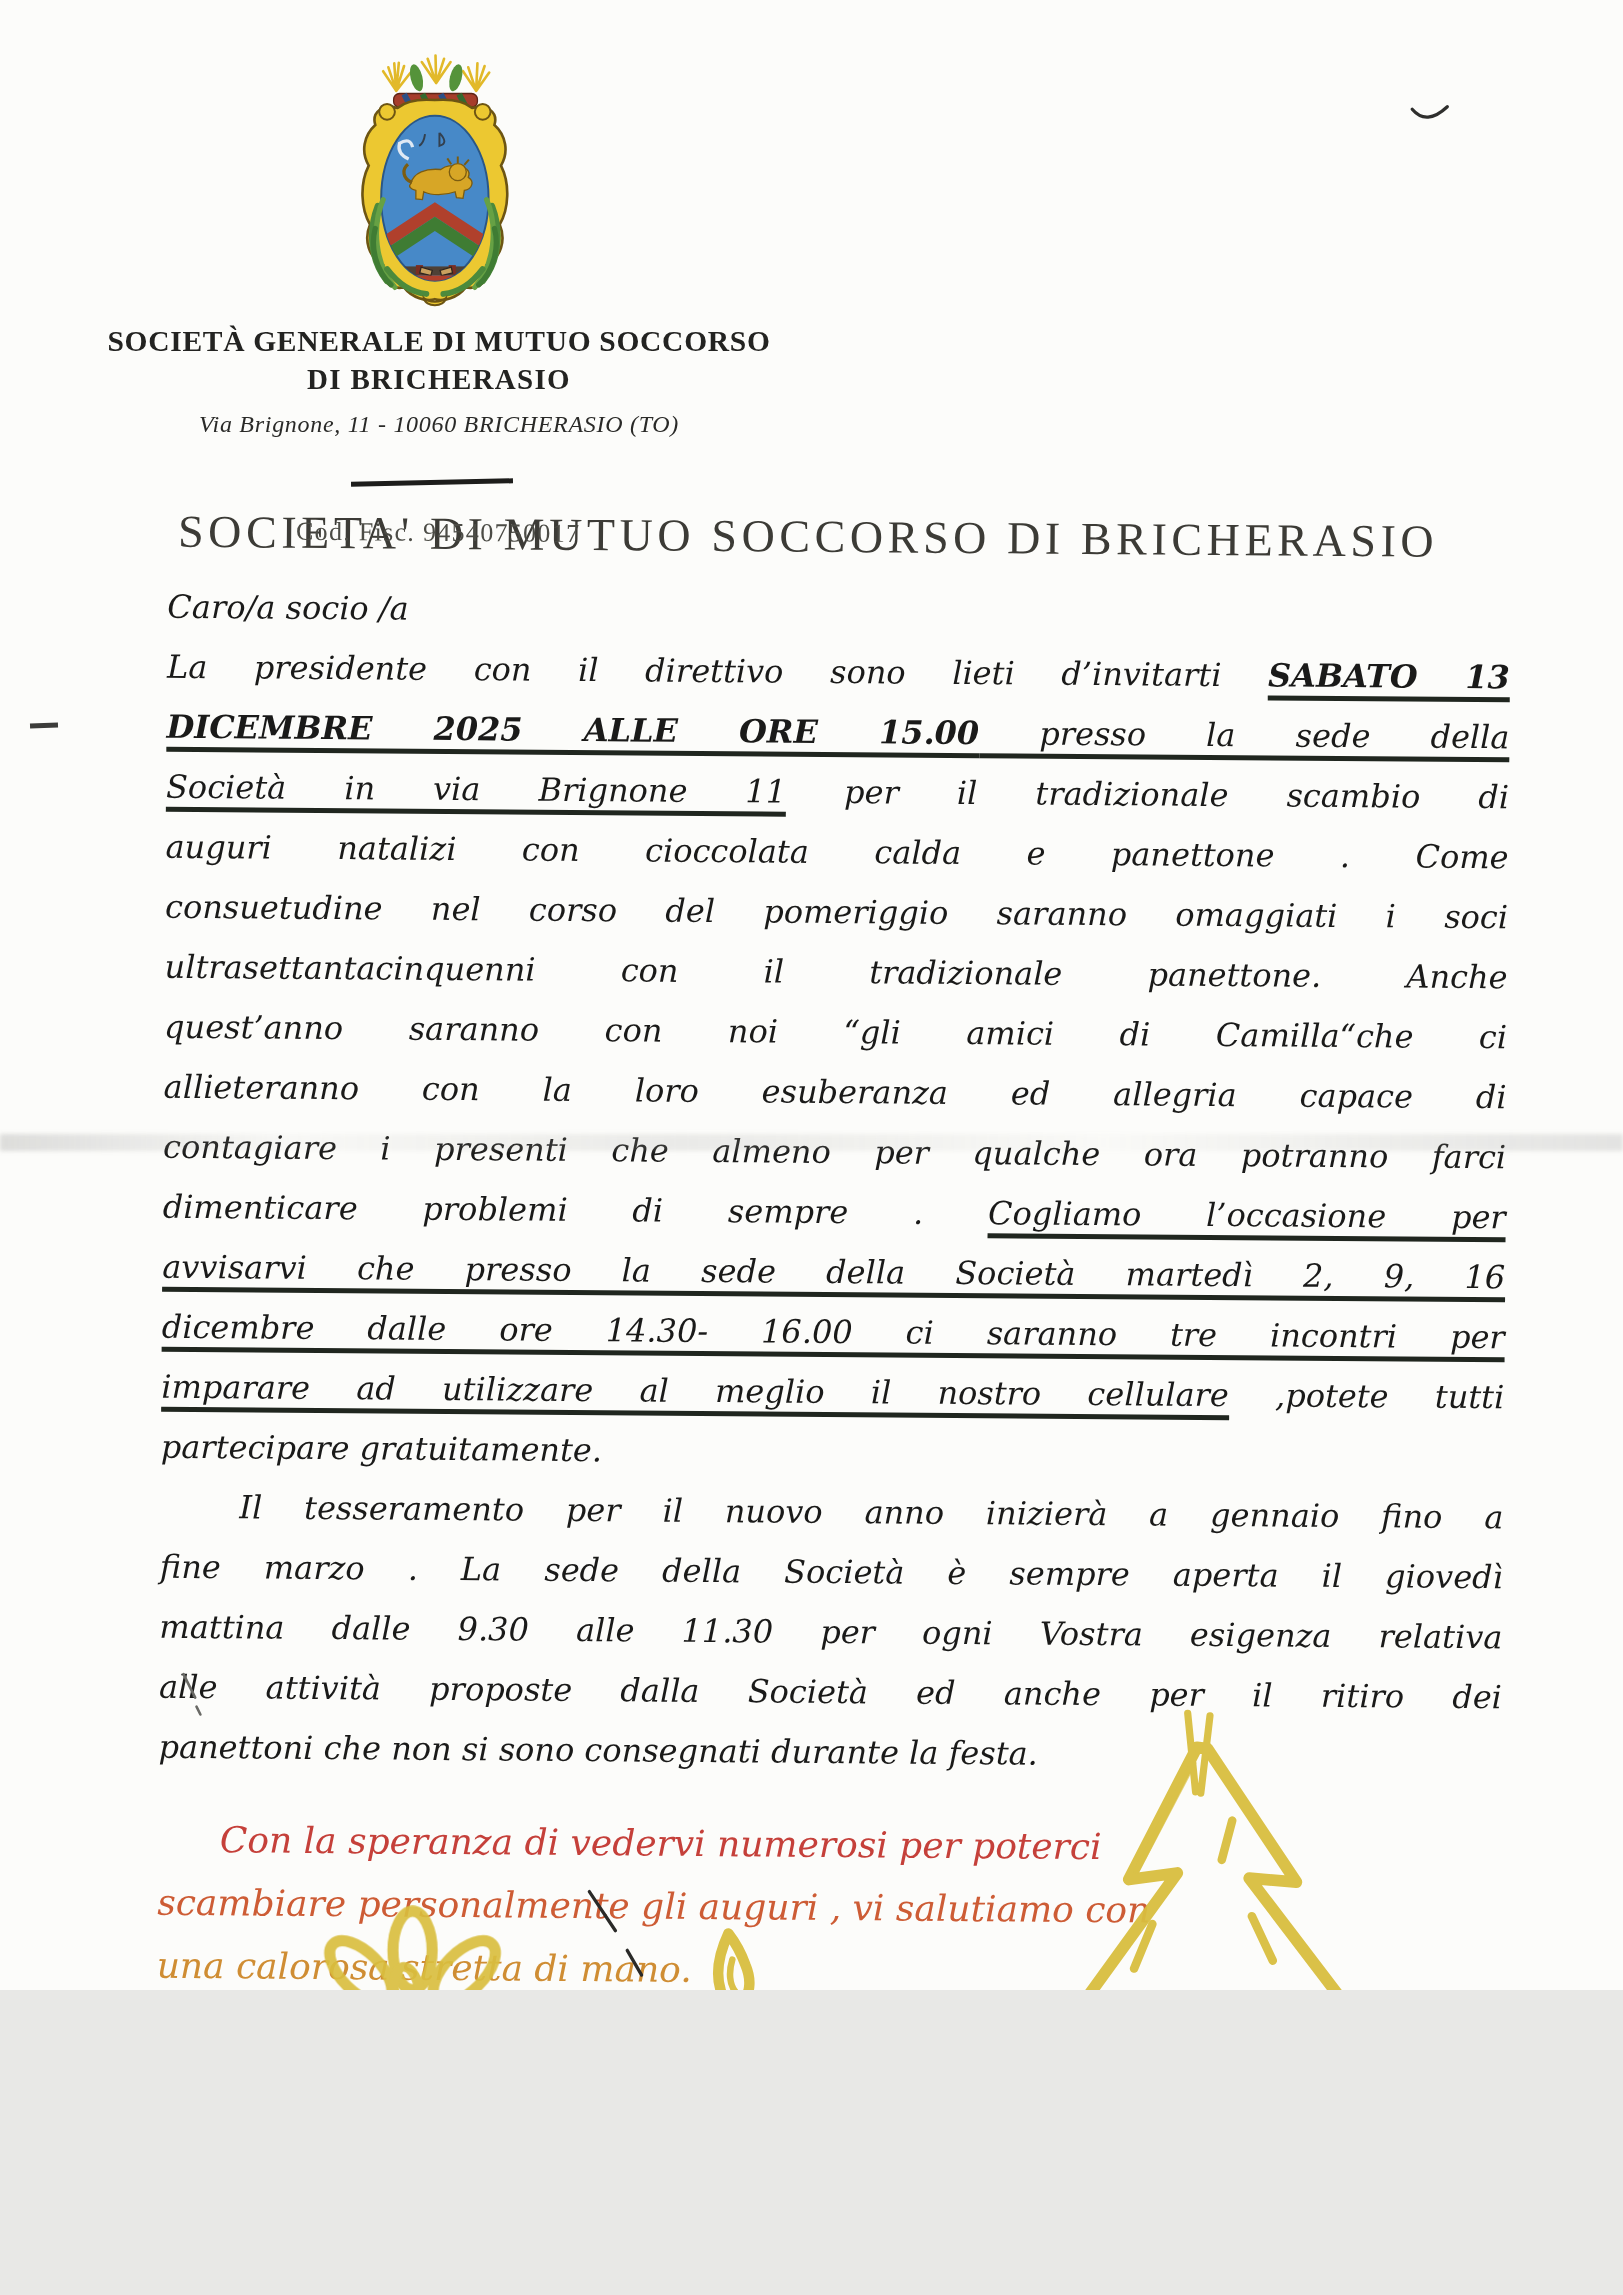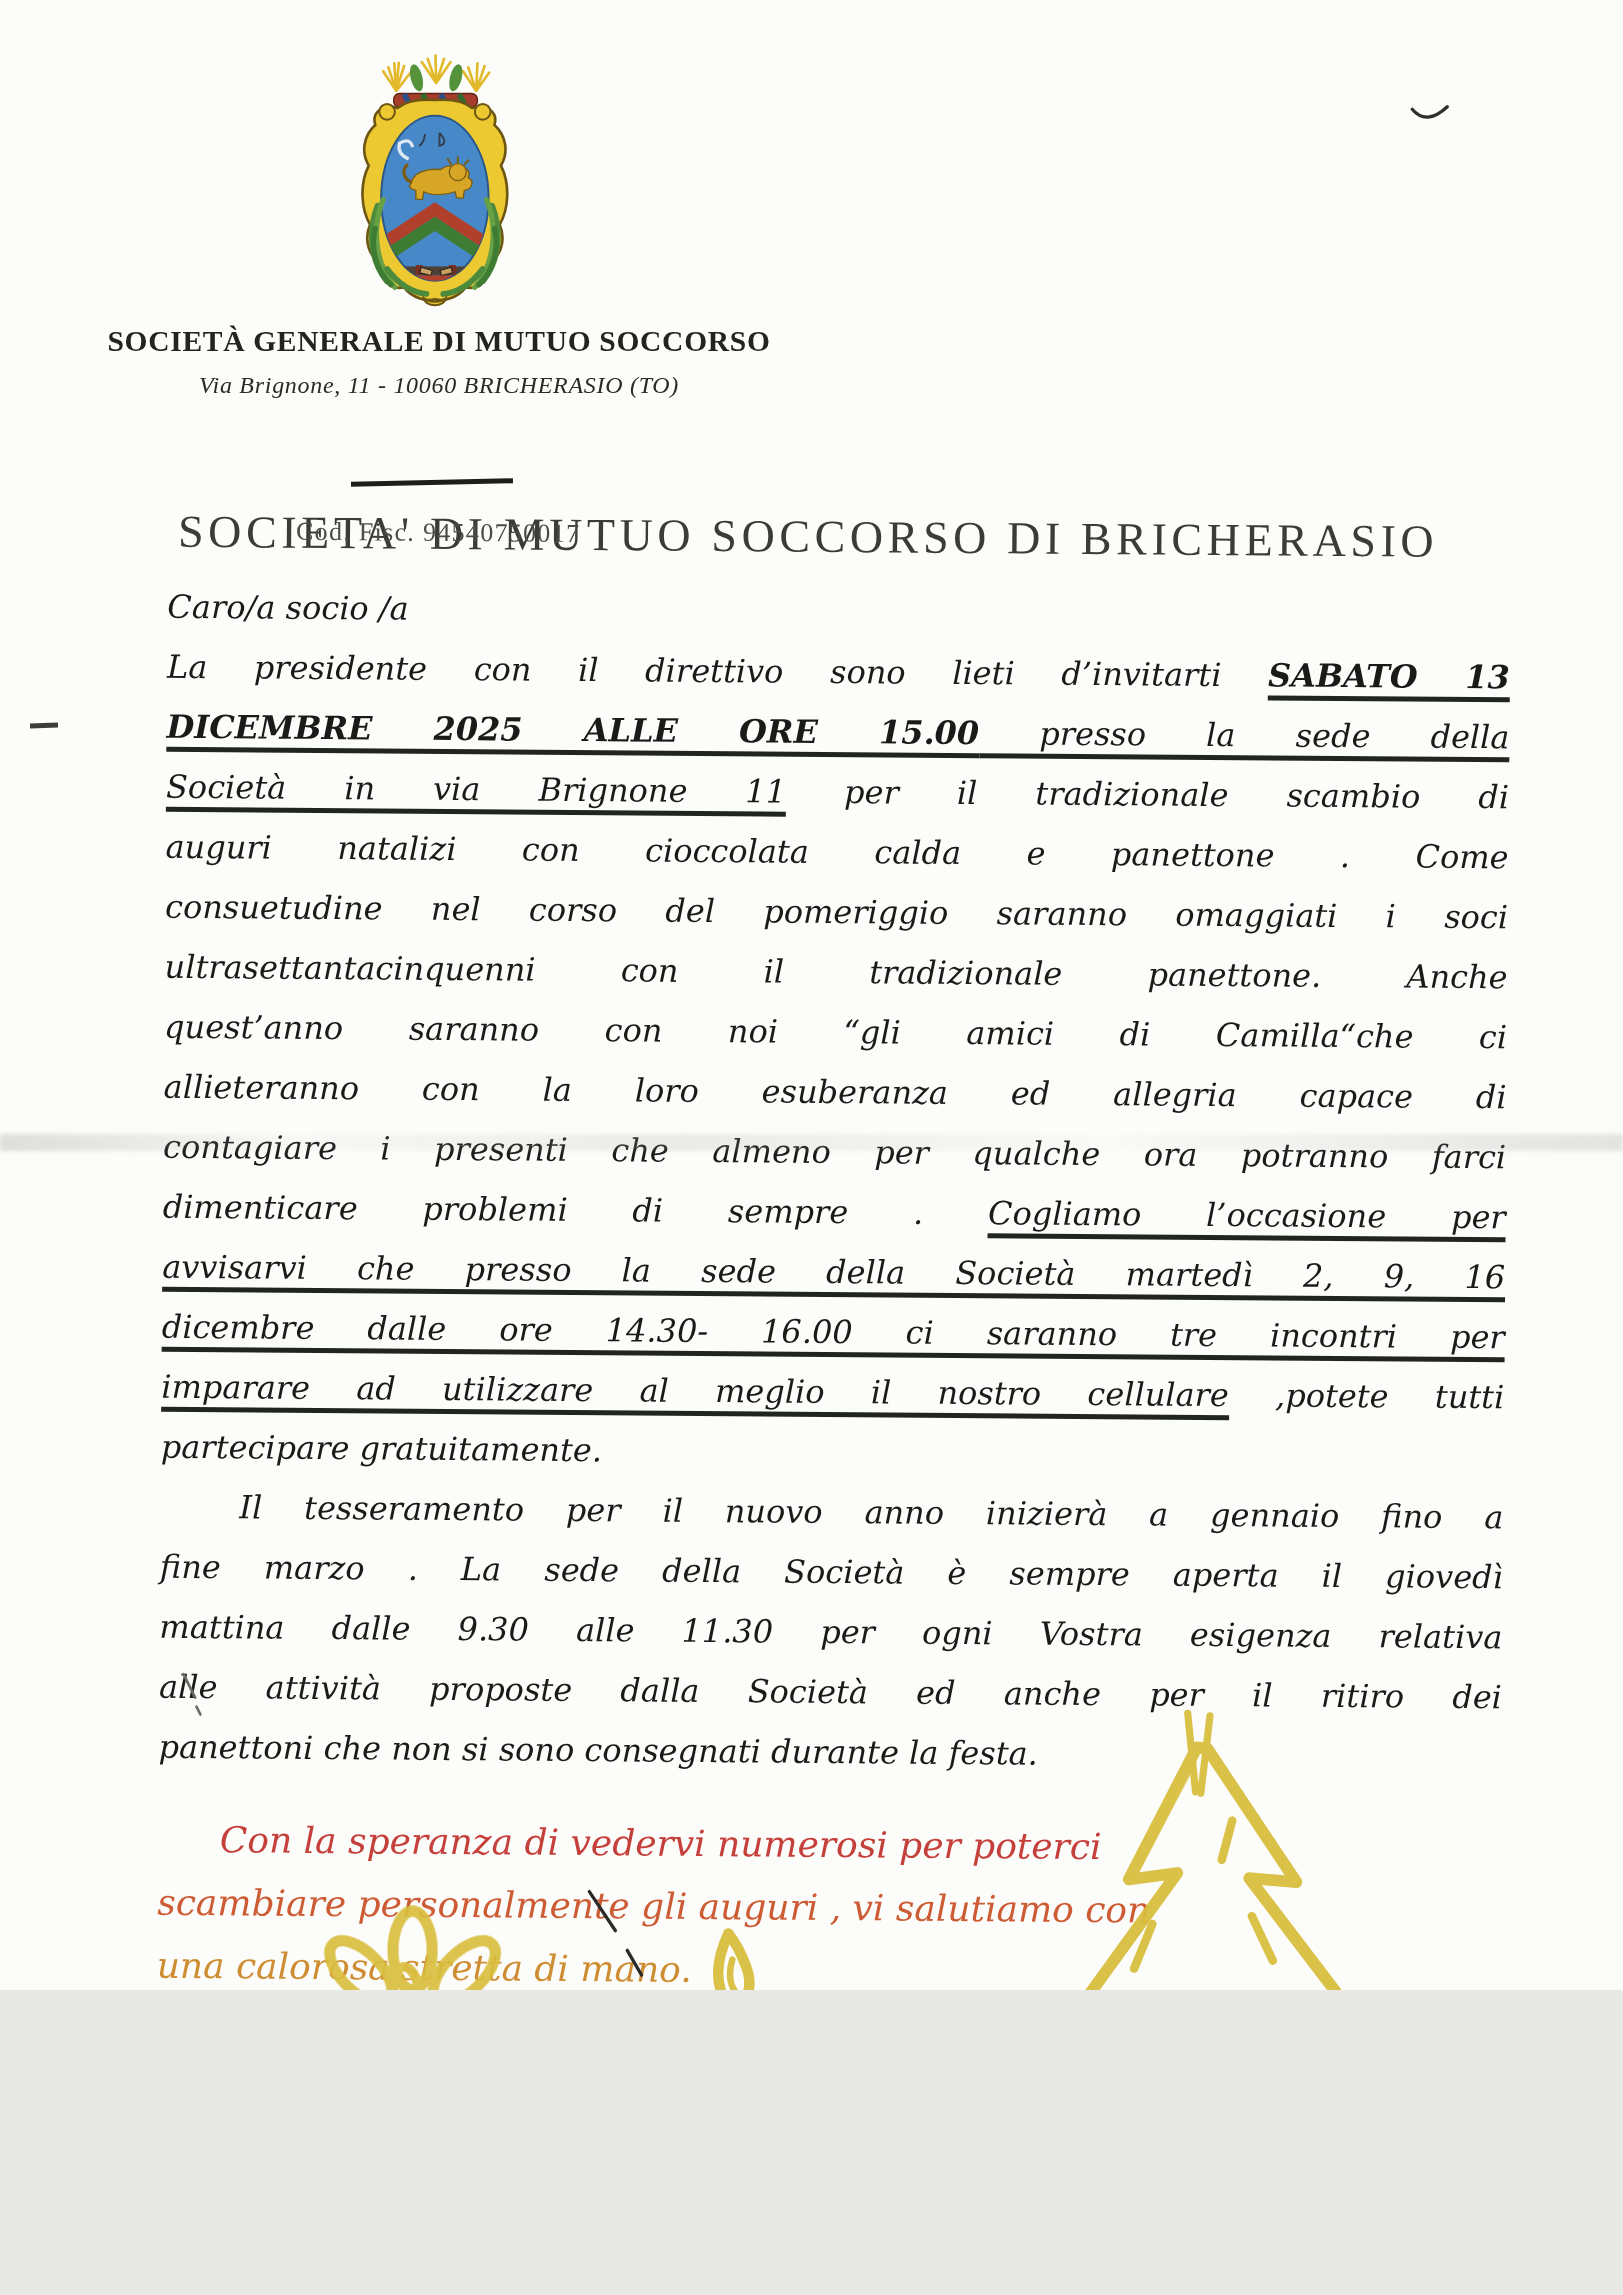--- a/index.html
+++ b/index.html
@@ -104,20 +104,21 @@
         <path d="M46,238 C28,280 34,338 64,372" stroke="#66a144" stroke-width="8"></path>
         <path d="M34,282 C26,312 36,348 58,368" stroke="#3f7c33" stroke-width="8"></path>
         <path d="M52,344 C70,368 92,380 112,382" stroke="#4c8a3c" stroke-width="9"></path>
       </g>
     </g>
     <path d="M108,388 C110,403 140,403 142,388 C134,396 116,396 108,388 Z" fill="#ecc831" stroke="#6d5513" stroke-width="3"></path>
   </svg>
 
   <div class="letterhead">
     <div class="org1">SOCIETÀ GENERALE DI MUTUO SOCCORSO</div>
+    <div class="org2">DI BRICHERASIO</div>
     <div class="addr">Via Brignone, 11 - 10060 BRICHERASIO (TO)</div>
   </div>
   <div class="lh-rule"></div>
 
   <div class="tilt">
     <div class="big-title">SOCIETA' DI MUTUO SOCCORSO DI BRICHERASIO</div>
     <div class="codfisc">Cod. Fisc. 94540750017</div>
 
     <div class="body-block">
         <div class="line"><span class="seg">Caro/a socio /a</span></div>

